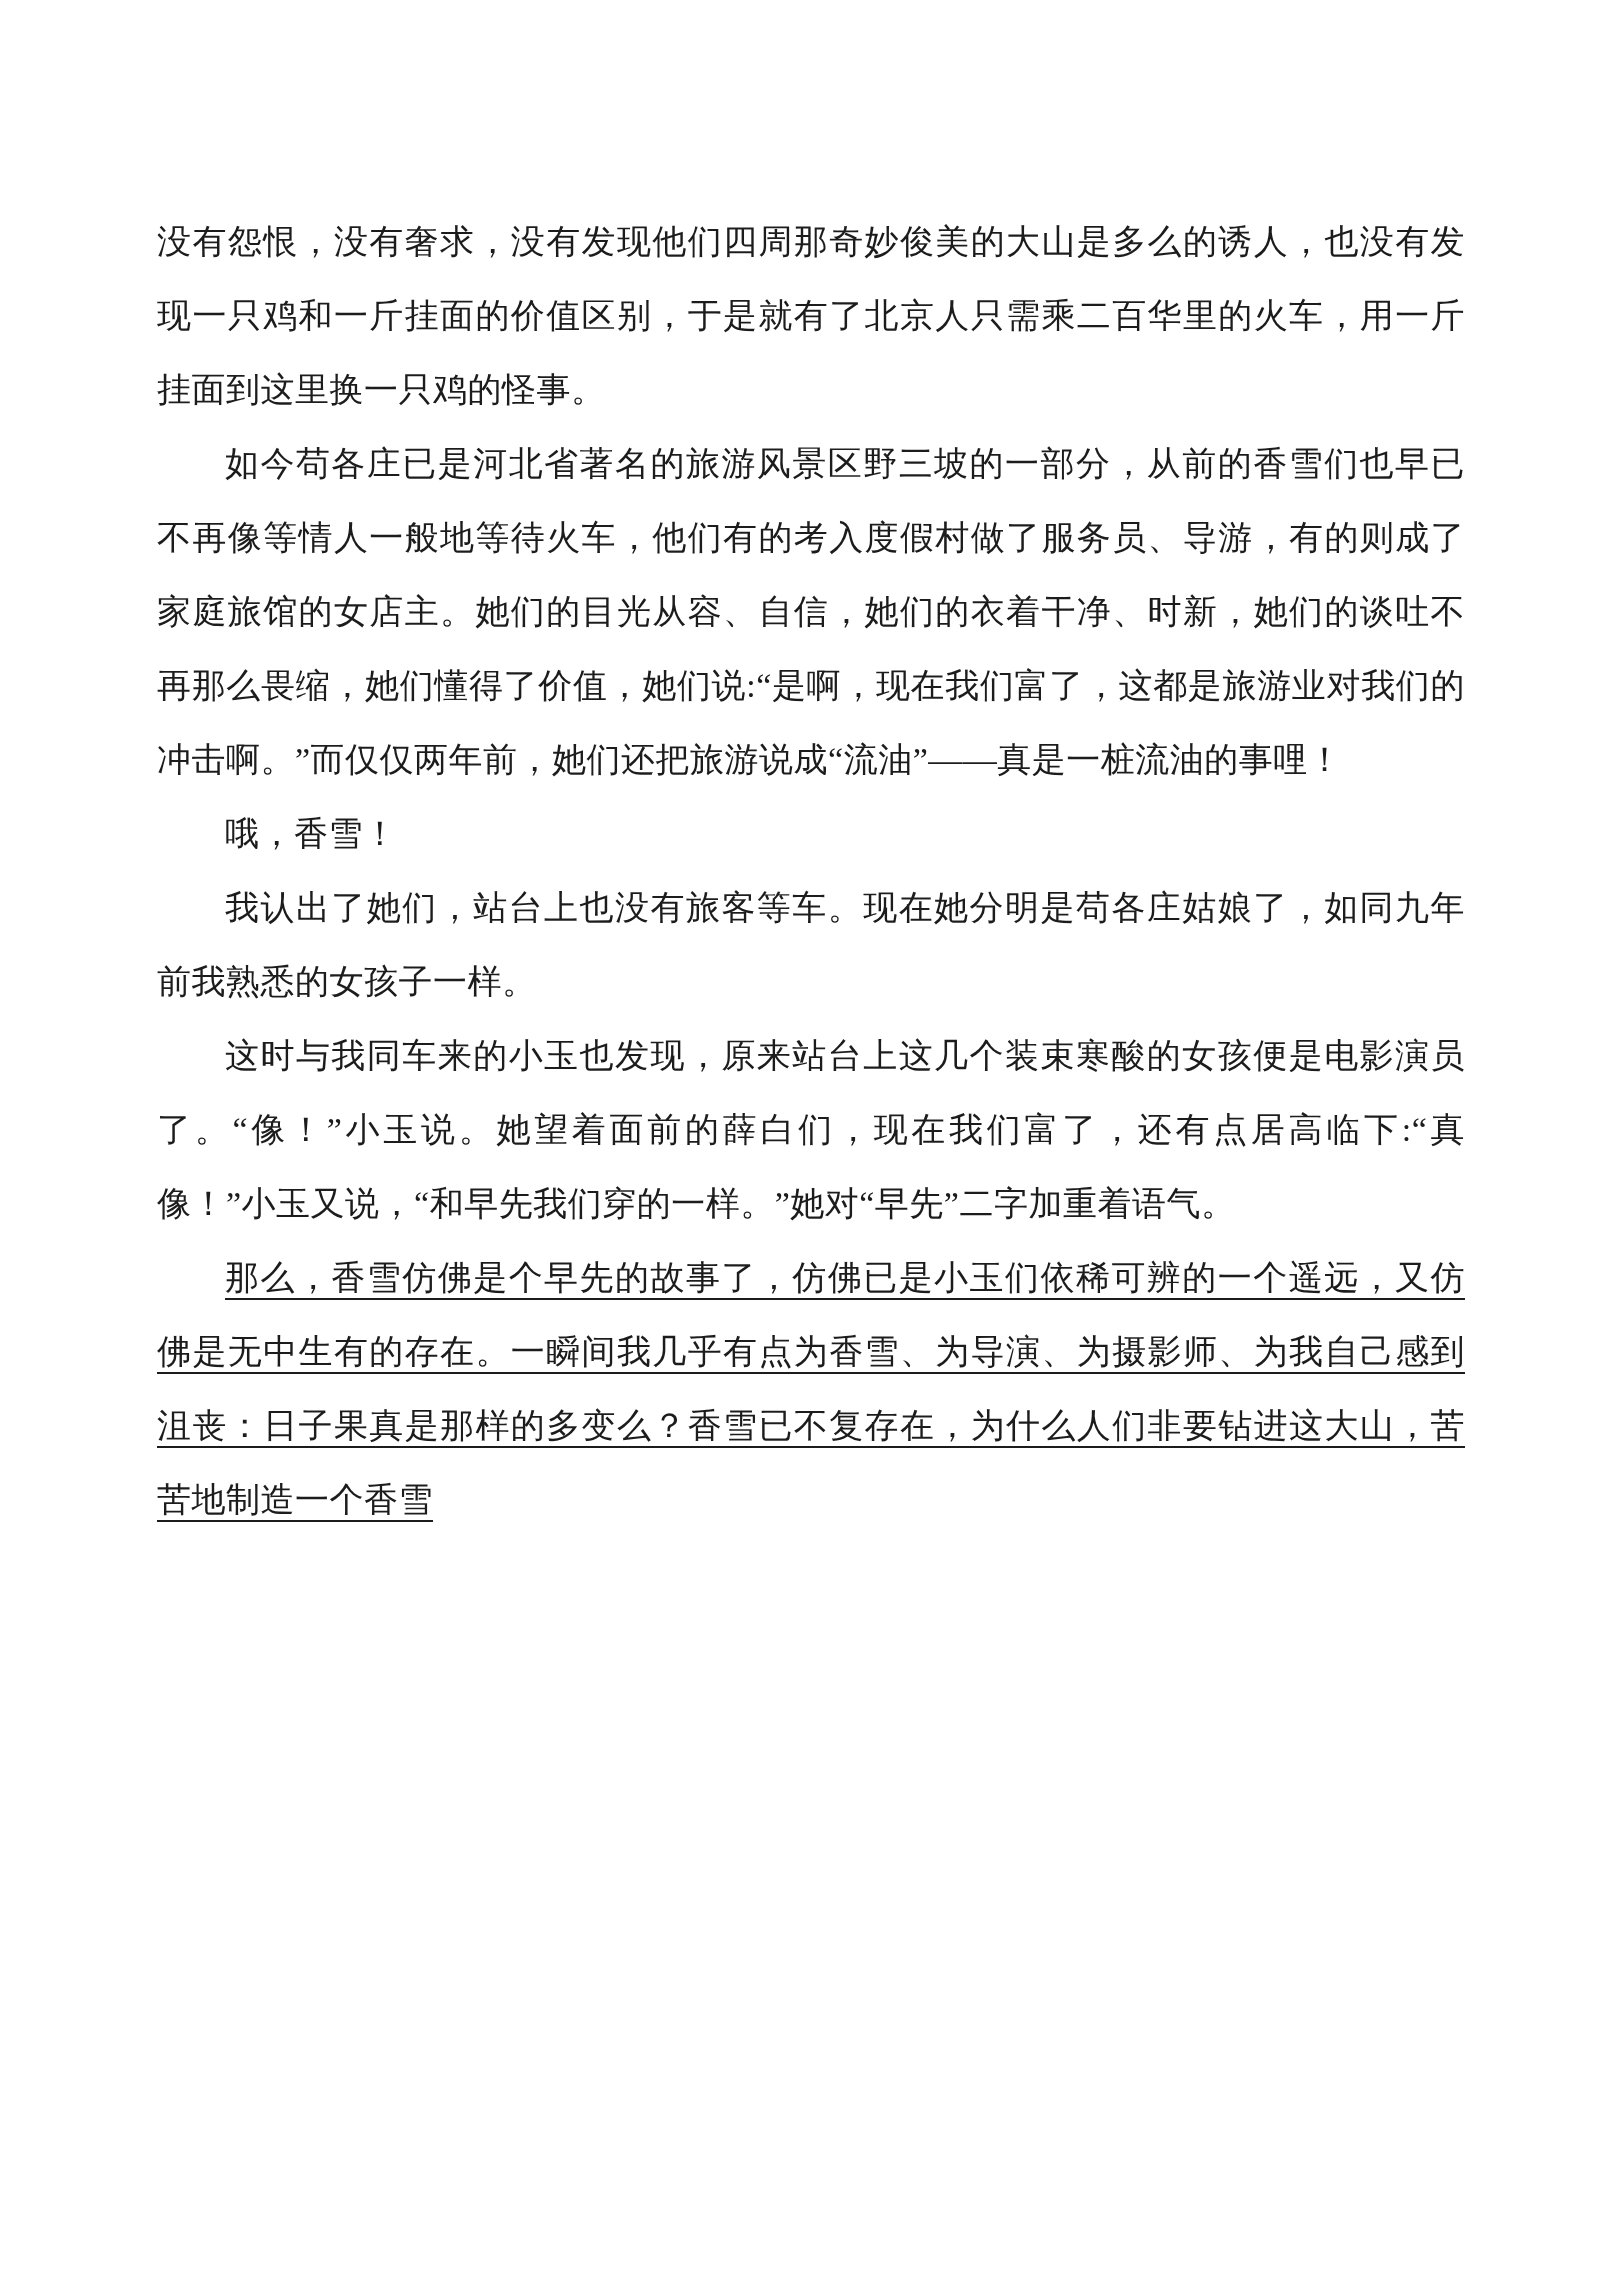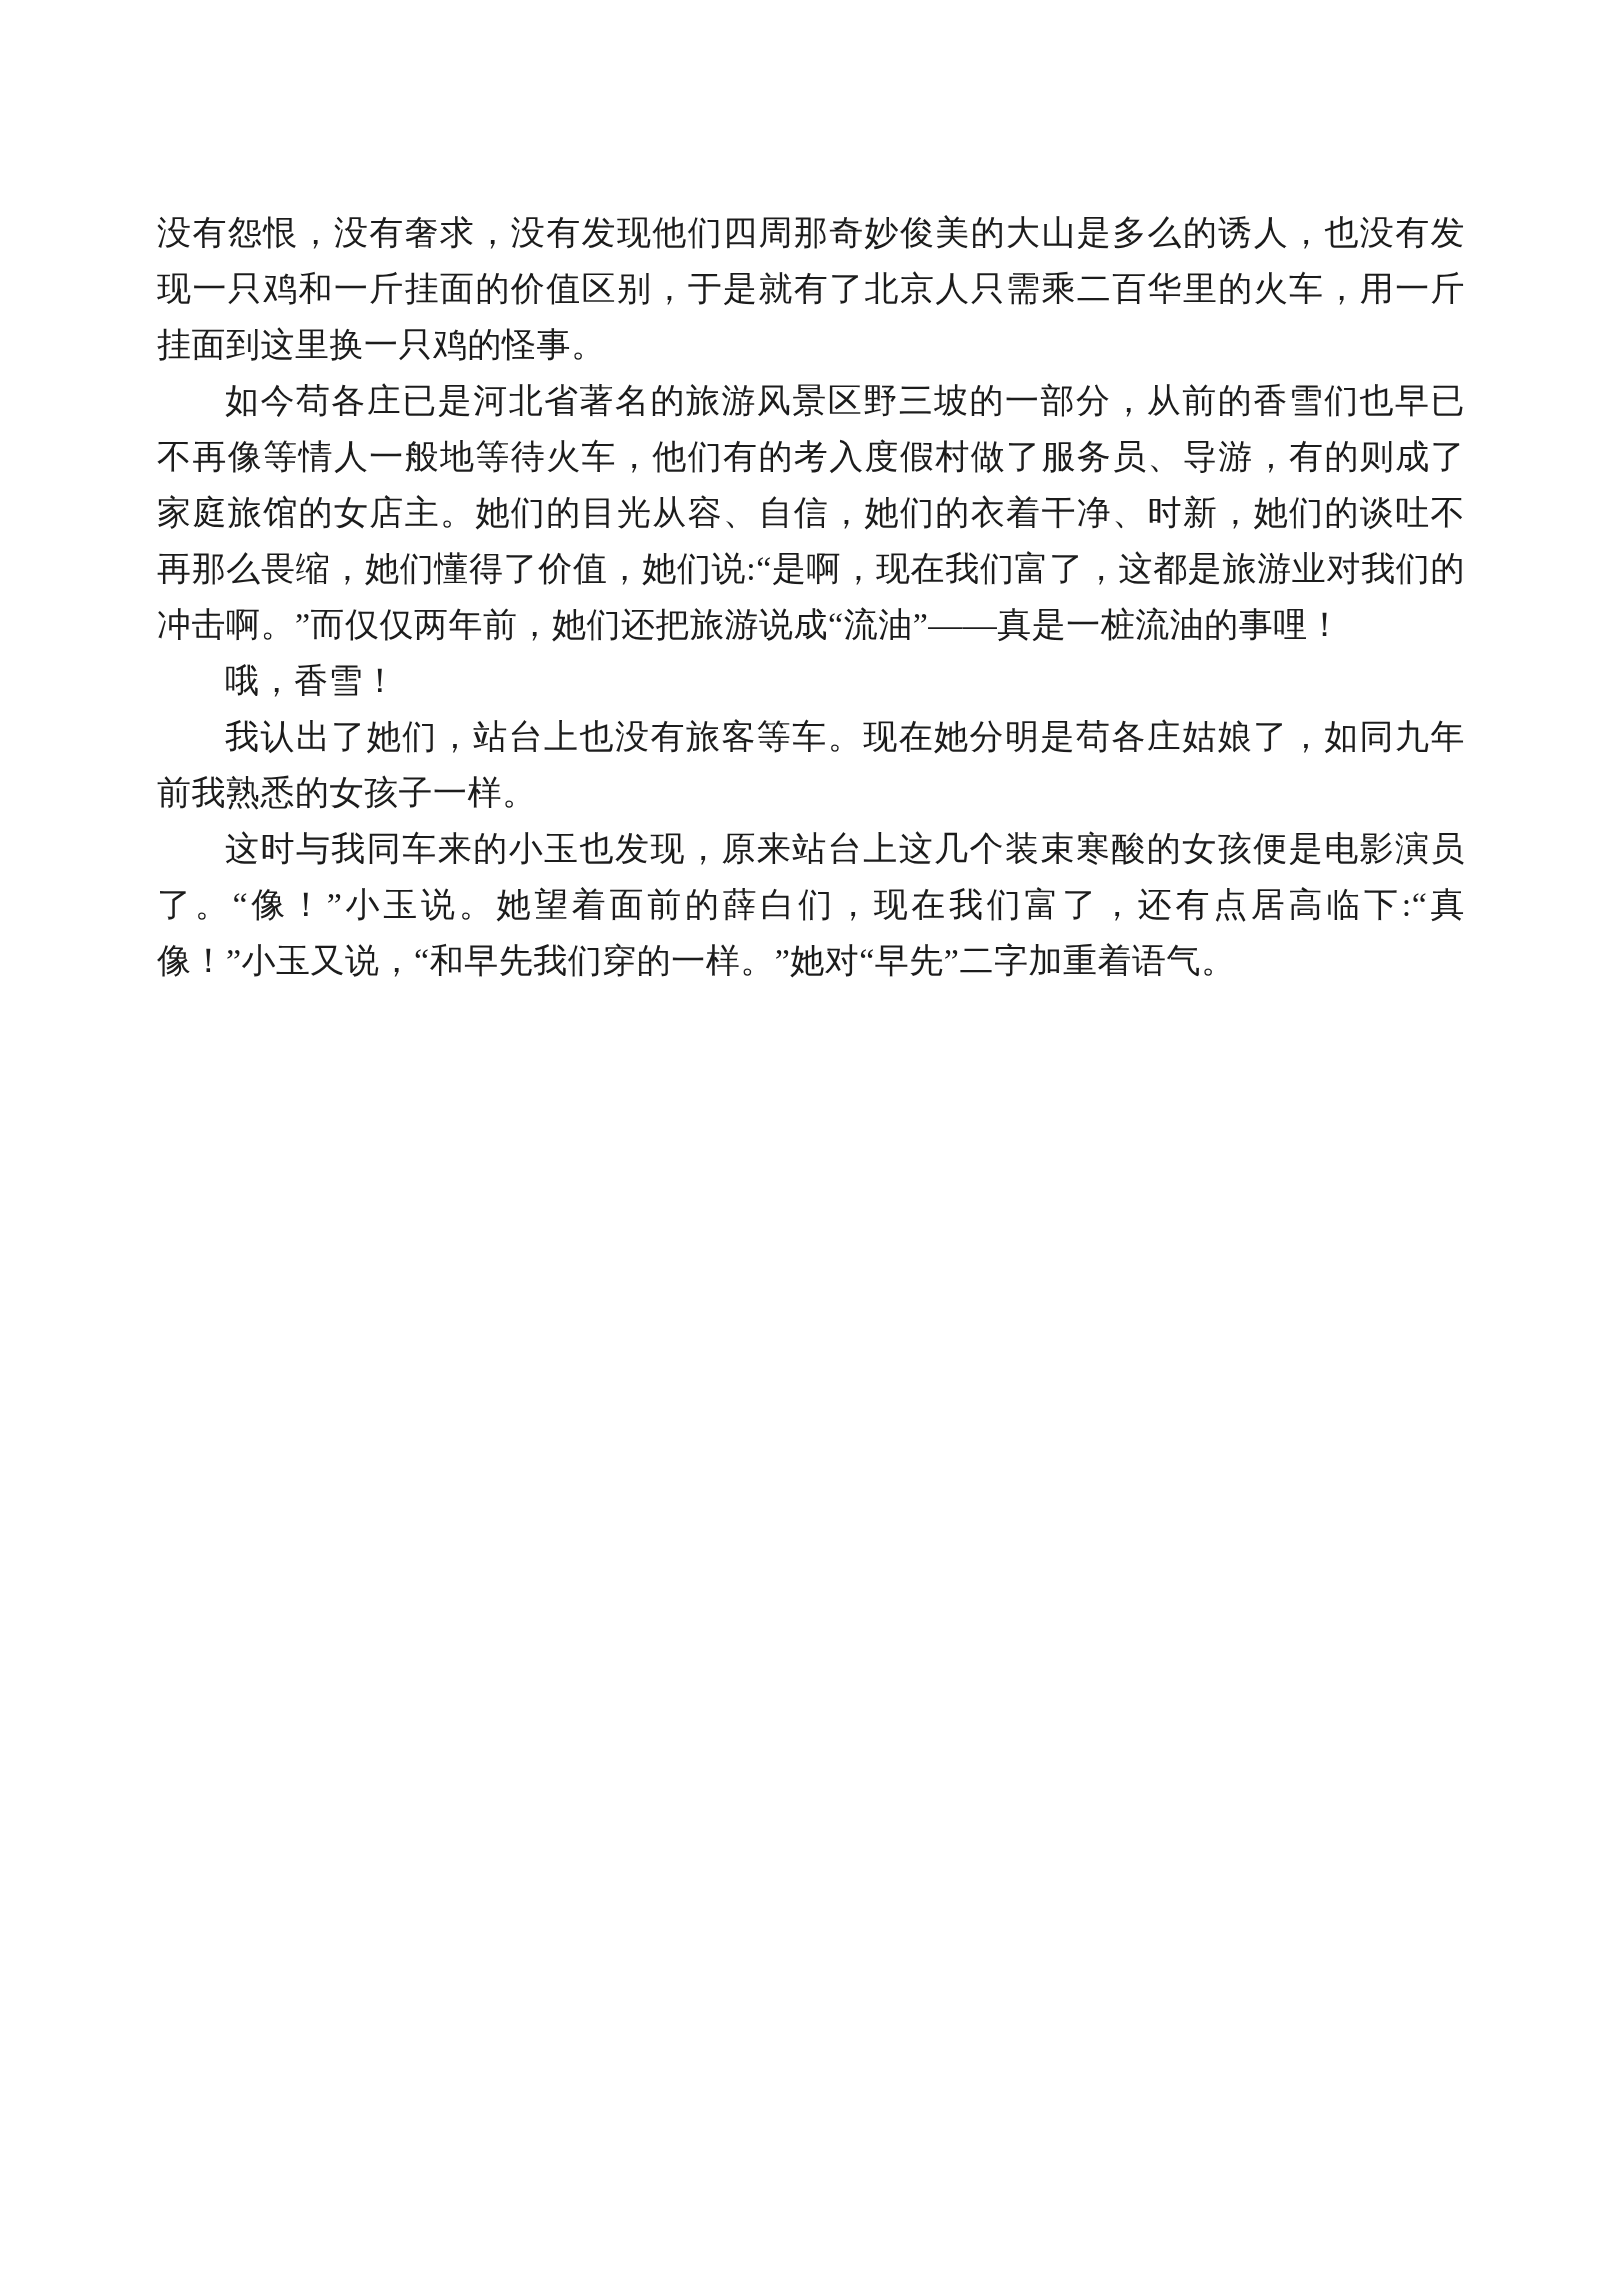--- a/index.html
+++ b/index.html
@@ -16,21 +16,21 @@
     position: absolute;
     left: 0; top: 0;
     width: 1620px;
     height: 2292px;
     background: #ffffff;
     padding: 205px 155px 0 157px;
     overflow: hidden;
   }
   .para {
     font-size: 34px;
-    line-height: 56px;
+    line-height: 74px;
     color: #1c1c1c;
     text-align: justify;
     text-indent: 2em;
     letter-spacing: 0.5px;
     word-break: break-all;
   }
   .para.no-indent {
     text-indent: 0;
   }
   .para.underlined {
@@ -42,14 +42,15 @@
 </style>
 </head>
 <body>
 
 <div class="page">
   <p class="para no-indent">没有怨恨，没有奢求，没有发现他们四周那奇妙俊美的大山是多么的诱人，也没有发现一只鸡和一斤挂面的价值区别，于是就有了北京人只需乘二百华里的火车，用一斤挂面到这里换一只鸡的怪事。</p>
   <p class="para">如今苟各庄已是河北省著名的旅游风景区野三坡的一部分，从前的香雪们也早已不再像等情人一般地等待火车，他们有的考入度假村做了服务员、导游，有的则成了家庭旅馆的女店主。她们的目光从容、自信，她们的衣着干净、时新，她们的谈吐不再那么畏缩，她们懂得了价值，她们说:“是啊，现在我们富了，这都是旅游业对我们的冲击啊。”而仅仅两年前，她们还把旅游说成“流油”——真是一桩流油的事哩！</p>
   <p class="para">哦，香雪！</p>
   <p class="para">我认出了她们，站台上也没有旅客等车。现在她分明是苟各庄姑娘了，如同九年前我熟悉的女孩子一样。</p>
   <p class="para">这时与我同车来的小玉也发现，原来站台上这几个装束寒酸的女孩便是电影演员了。“像！”小玉说。她望着面前的薛白们，现在我们富了，还有点居高临下:“真像！”小玉又说，“和早先我们穿的一样。”她对“早先”二字加重着语气。</p>
+  <p class="para underlined">那么，香雪仿佛是个早先的故事了，仿佛已是小玉们依稀可辨的一个遥远，又仿佛是无中生有的存在。一瞬间我几乎有点为香雪、为导演、为摄影师、为我自己感到沮丧：日子果真是那样的多变么？香雪已不复存在，为什么人们非要钻进这大山，苦苦地制造一个香雪</p>
 </div>
 
 
 </body></html>

